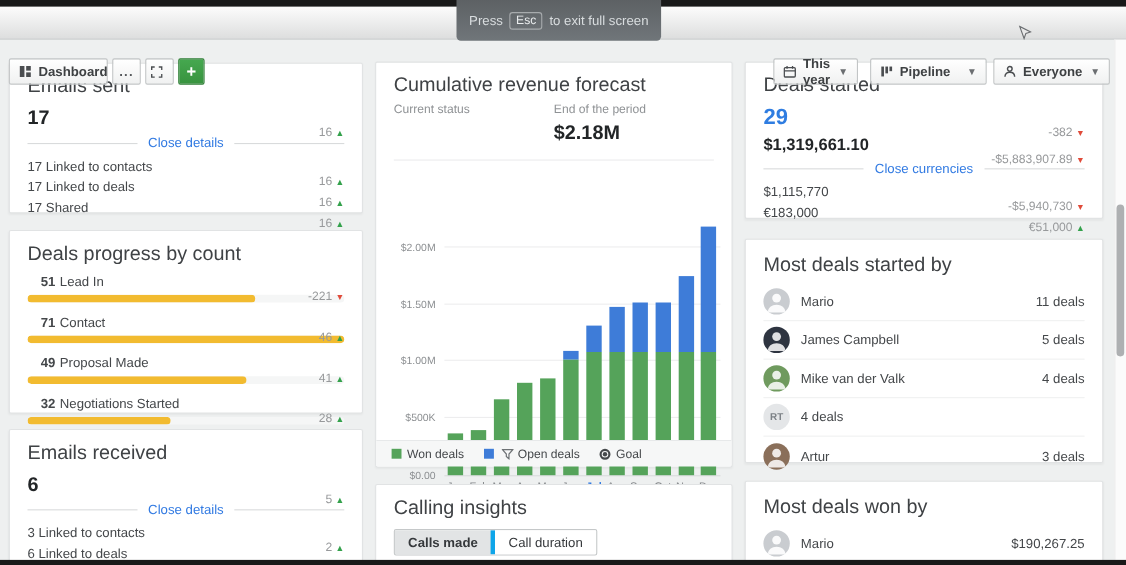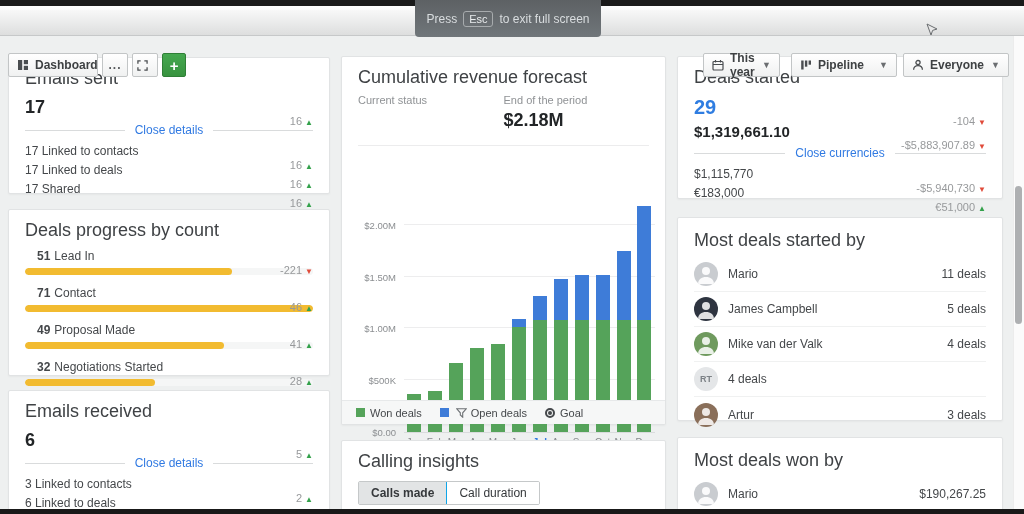--- a/index.html
+++ b/index.html
@@ -82,21 +82,21 @@
   .legend { position:absolute; left:0; right:0; bottom:0; height:24px; background:#f6f7f7; border-top:1px solid #e7e9ea; display:flex; align-items:center; padding:0 14px; font-size:11px; color:#45484b; border-radius:0 0 2px 2px; }
   .legend-item { display:flex; align-items:center; margin-right:18px; }
   .sq { width:9px; height:9px; display:inline-block; margin-right:5px; }
   .goal-ic { width:10px; height:10px; border:2px solid #45484b; border-radius:50%; position:relative; display:inline-block; margin-right:5px; }
   .goal-ic::after { content:""; position:absolute; inset:1px; background:#45484b; border-radius:50%; }
   .funnel-ic { margin:0 4px 0 2px; }
 
   
   .tabs { display:inline-flex; border:1px solid #c5c8c9; border-radius:2px; overflow:hidden; margin-top:3px; }
   .tab { padding:4px 12px; font-size:12px; background:#fff; color:#35383b; cursor:pointer; }
-  .tab.active { background:#e2e4e5; font-weight:bold; border-right:1px solid #0ea5e9; }
+  .tab.active { background:#e2e4e5; font-weight:bold; border-right:4px solid #0ea5e9; }
   .total-row { display:flex; justify-content:space-between; align-items:center; margin-top:11px; font-size:12px; }
   .total-right { display:flex; align-items:center; gap:10px; }
   .total-val { font-weight:bold; }
 
   
   .person-row { display:flex; align-items:center; height:35px; border-bottom:1px solid #f0f1f1; cursor:pointer; }
   .person-row.last { border-bottom:none; }
   .avatar { width:24px; height:24px; border-radius:50%; margin-right:10px; display:flex; align-items:center; justify-content:center; overflow:hidden; flex:none; font-size:9px; color:#7d8287; font-weight:bold; }
   .person-name { font-size:12px; color:#44474a; flex:1; }
   .person-value { font-size:12px; color:#44474a; }
@@ -403,21 +403,21 @@
       <span class="total-val">12 calls</span>
       <span class="delta"><span>12</span></span>
     </span>
   </div>
 </div>
 
 <div class="card card-deals-started card-pad">
   <div class="card-title">Deals started</div>
   <div class="kpi-row" style="height:26px;">
     <span class="kpi-big blue">29</span>
-    <span class="delta"><span>-104</span><span class="tri down">▼</span></span>
+    <span class="delta"><span>-382</span><span class="tri down">▼</span></span>
   </div>
   <div class="kpi-row" style="height:22px;">
     <span class="kpi-amount">$1,319,661.10</span>
     <span class="delta"><span>-$5,883,907.89</span><span class="tri down">▼</span></span>
   </div>
   <div class="toggle-row">
     <span class="toggle-link">Close currencies</span>
   </div>
   <div class="mini-row">
     <span>$1,115,770</span>

